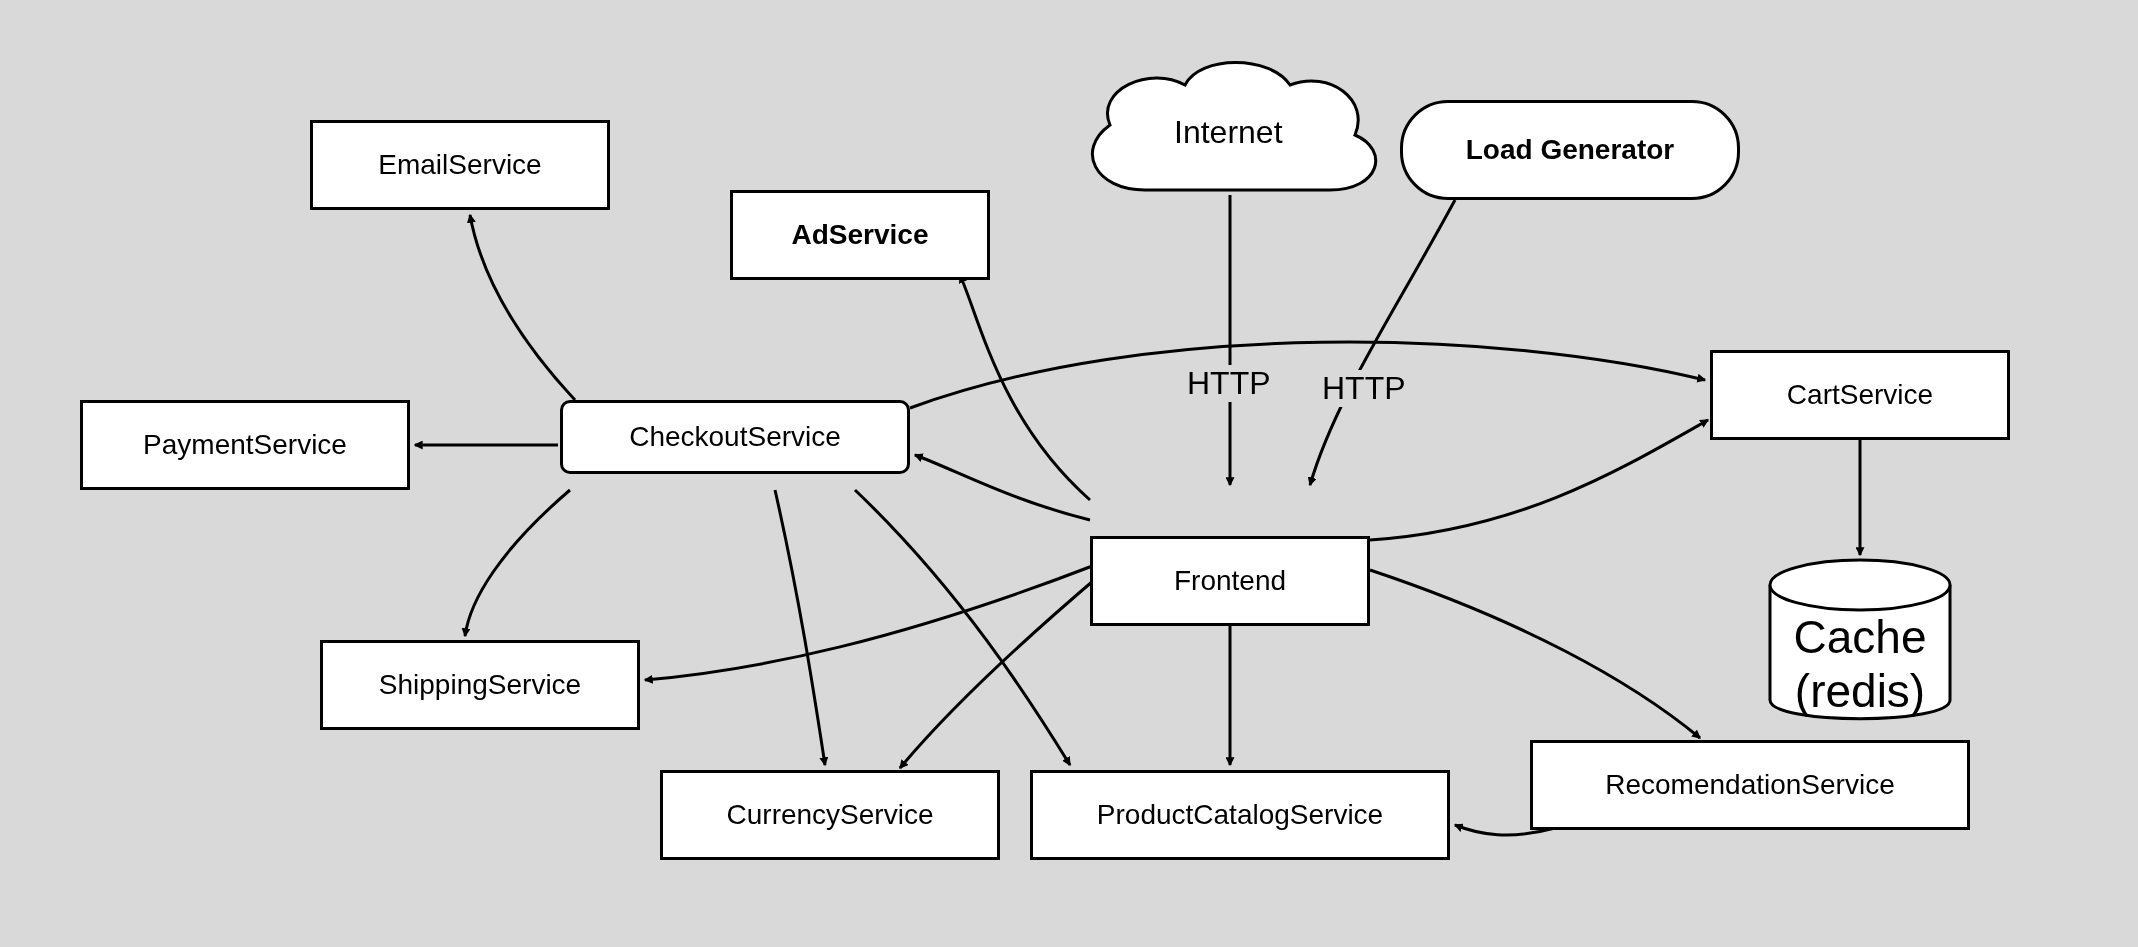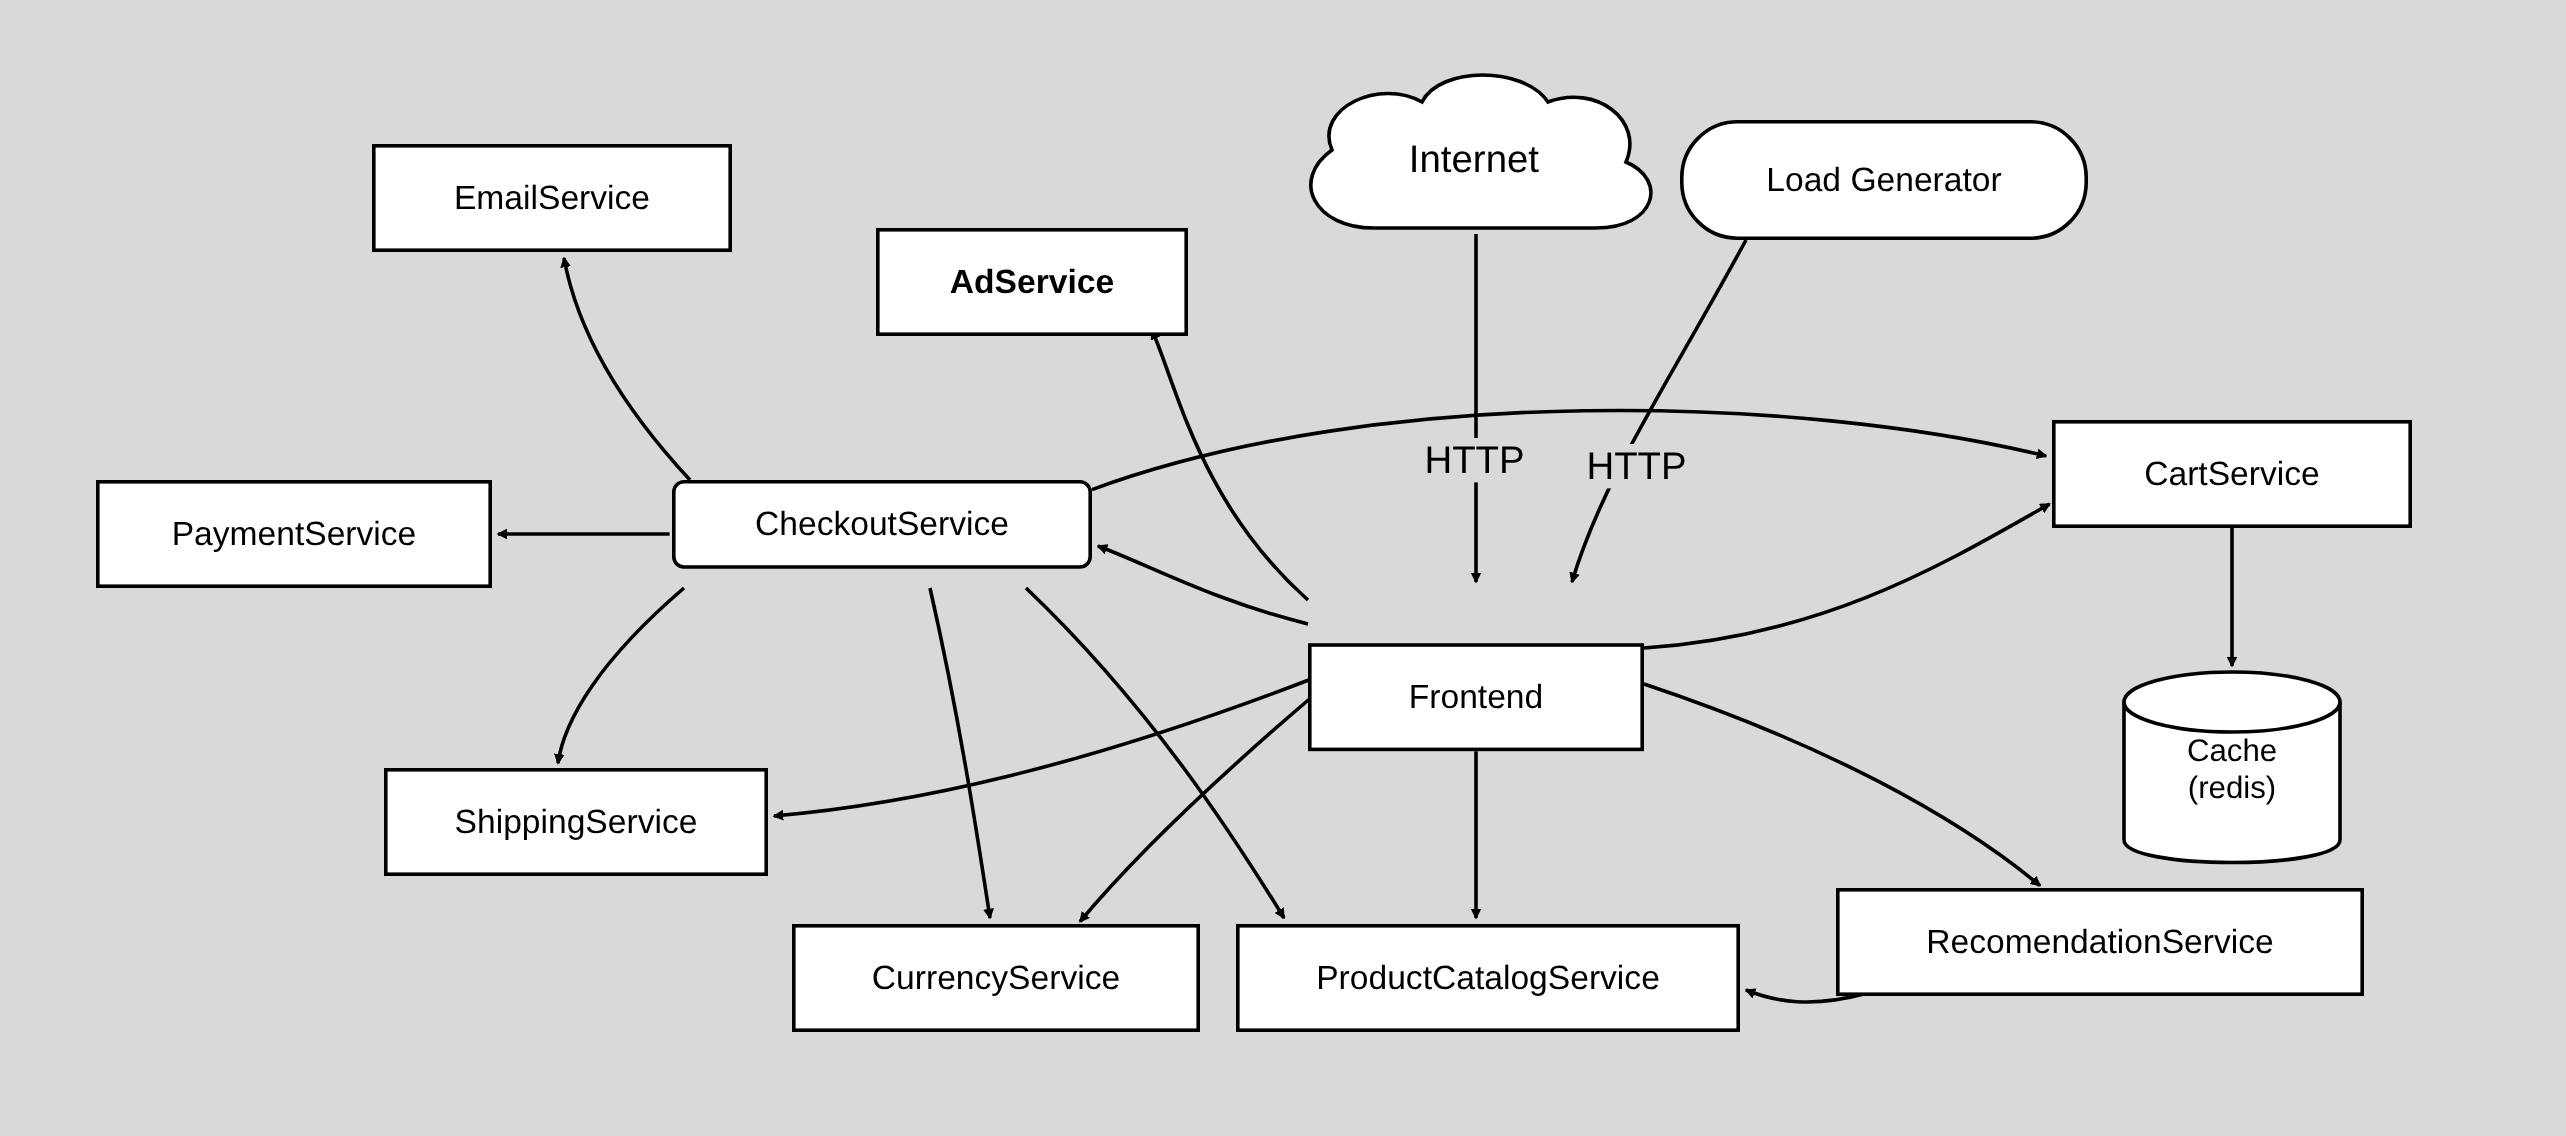--- a/index.html
+++ b/index.html
@@ -110,26 +110,26 @@
       <path d="M910,408 C1150,320 1500,330 1705,380"></path>
 
       <path d="M1555,828 C1510,840 1480,835 1455,825"></path>
 
       <path d="M1860,440 L1860,555"></path>
     </g>
   </svg>
 
   <div class="edge-label" style="left:1172px; top:114px; background:transparent;">Internet</div>
 
-  <div style="position:absolute; left:1770px; top:610px; width:180px; text-align:center; font-size:26px;">
+  <div style="position:absolute; left:1770px; top:610px; width:180px; text-align:center; font-size:46px;">
     <span>Cache</span><br>
     <span>(redis)</span>
   </div>
 
-  <div class="node rounded" style="left:1400px; top:100px; width:340px; height:100px;">Load Generator</div>
+  <div class="node rounded" style="left:1400px; top:100px; width:340px; height:100px;font-weight:bold;">Load Generator</div>
 
   <div class="node" style="left:1090px; top:490px; width:280px; height:90px;margin-top:46px;">Frontend</div>
 
   <div class="node" style="left:730px; top:190px; width:260px; height:90px;font-weight:bold;">AdService</div>
 
   <div class="node" style="left:560px; top:400px; width:350px; height:74px;border-radius:10px;">CheckoutService</div>
 
   <div class="node" style="left:310px; top:120px; width:300px; height:90px;">EmailService</div>
 
   <div class="node" style="left:80px; top:400px; width:330px; height:90px;">PaymentService</div>

